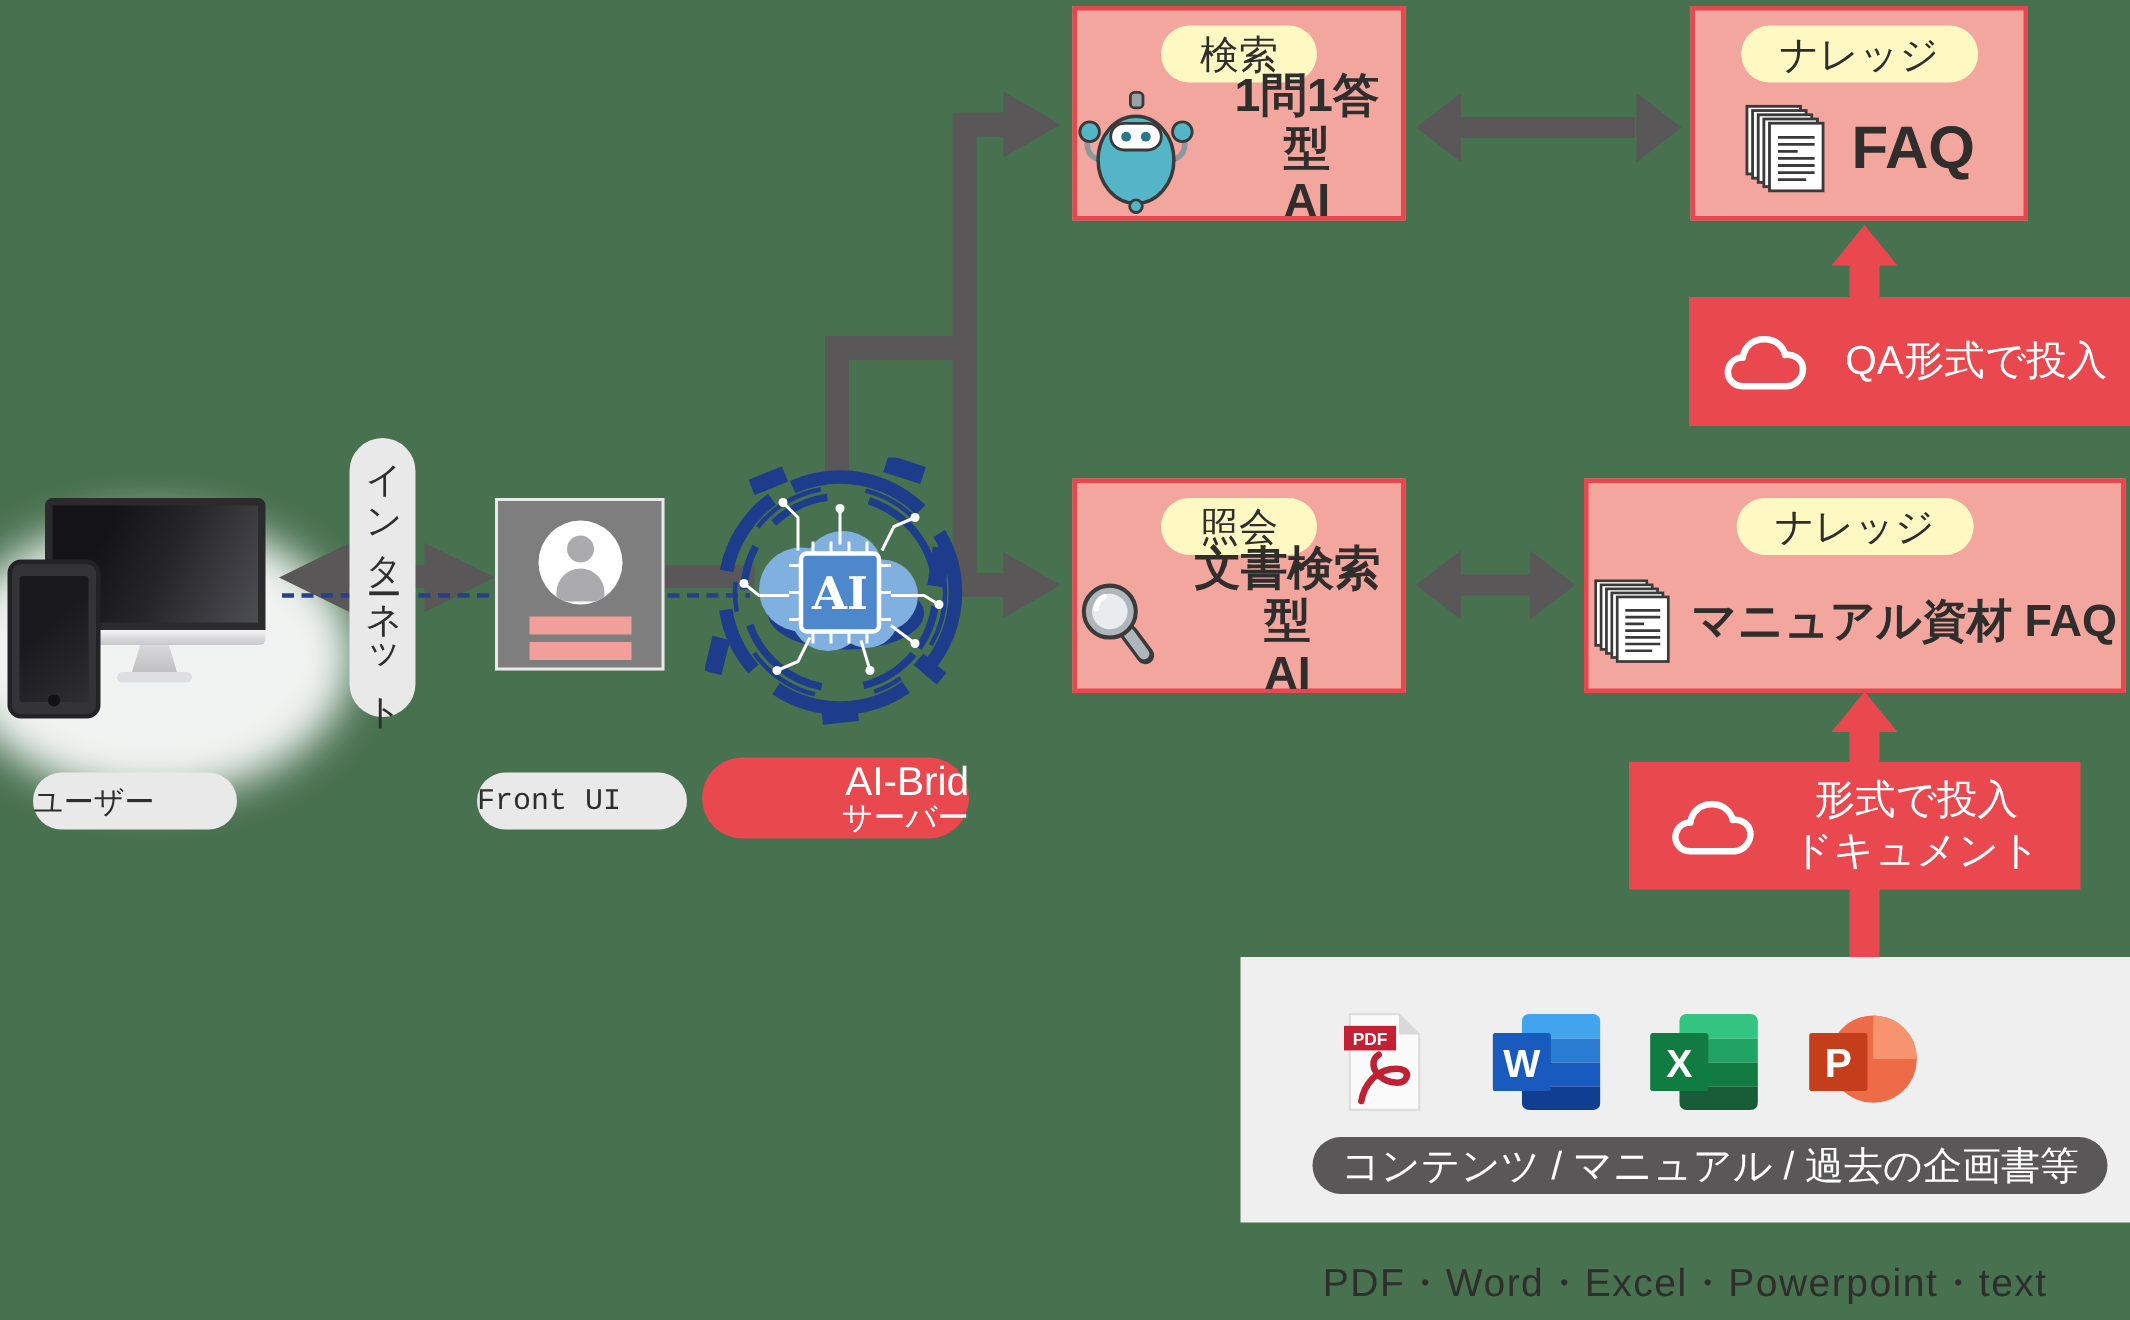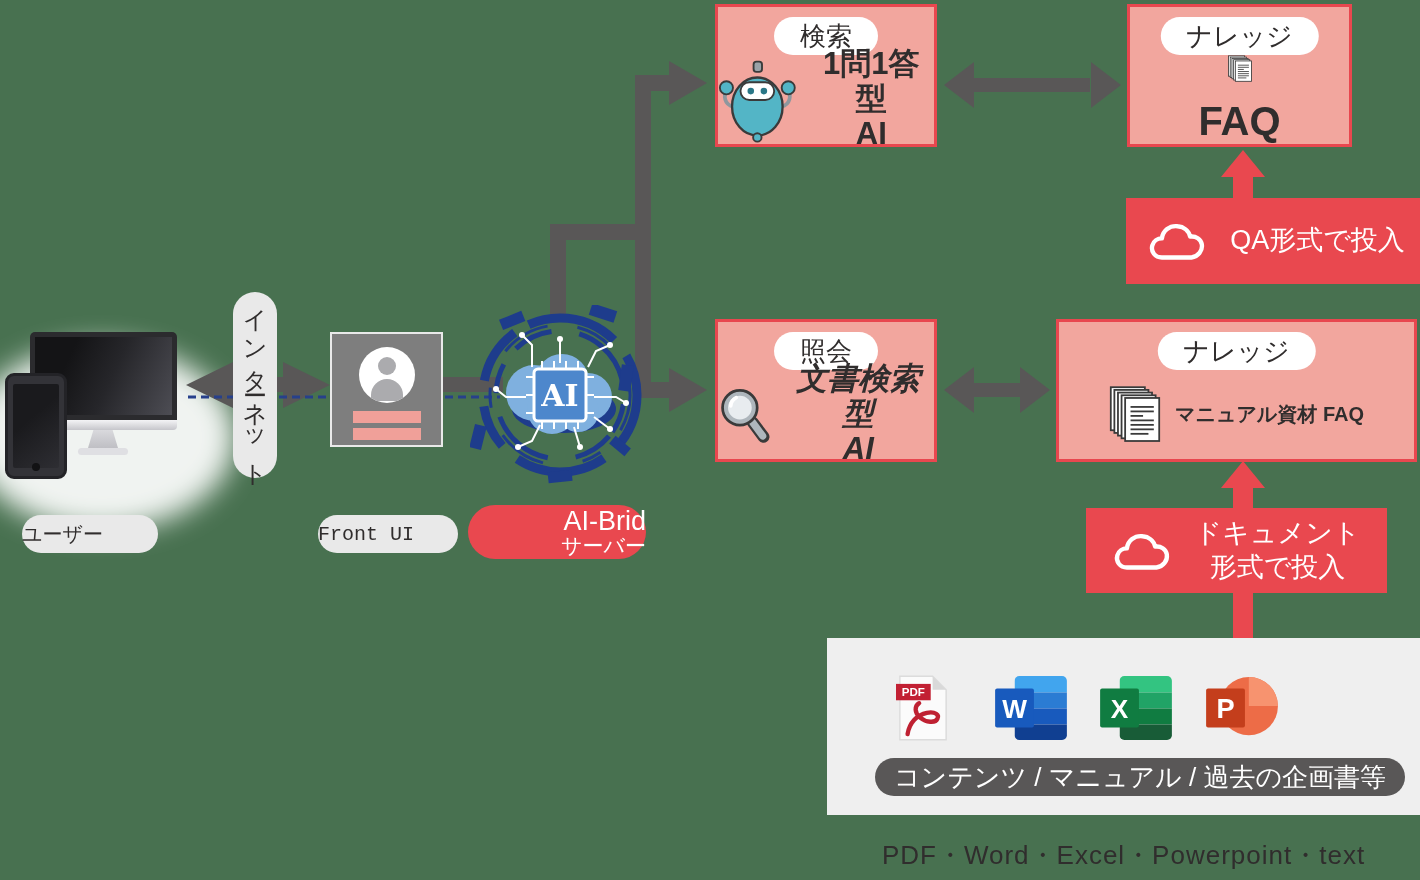--- a/index.html
+++ b/index.html
@@ -20,21 +20,21 @@
   }
   .abs{position:absolute;}
   
   .pill{
     background:var(--pill-gray);border-radius:22px;
     display:flex;align-items:center;justify-content:flex-start;
     font-size:20px;color:var(--ink);
   }
   .tag-pill{
     position:absolute;top:10px;left:50%;transform:translateX(-50%);
-    background:#ffffff;border-radius:20px;height:38px;
+    background:#fef9c3;border-radius:20px;height:38px;
     display:flex;align-items:center;justify-content:center;
     font-size:26px;color:var(--ink);white-space:nowrap;
     padding:0 26px;
   }
   
   .pinkbox{
     background:var(--pink);border:3px solid var(--red-border);
     box-sizing:border-box;
   }
   .pinkbox .content{
@@ -256,21 +256,21 @@
       <div>1問1答型</div>
       <div>AI</div>
     </div>
   </div>
 </div>
 
 <div class="abs pinkbox" style="left:1127px;top:4px;width:225px;height:143px;z-index:3;">
   <div class="tag-pill">
     <span>ナレッジ</span>
   </div>
-  <div class="content" style="gap:16px;flex-direction:column;">
+  <div class="content" style="gap:16px;">
     <svg width="56" height="62" viewBox="0 0 58 66">
       <g fill="#FFFFFF" stroke="#3A3A3A" stroke-width="2">
         <rect x="2" y="2" width="38" height="48"></rect>
         <rect x="6" y="5" width="38" height="48"></rect>
         <rect x="10" y="8" width="38" height="48"></rect>
         <rect x="14" y="11" width="38" height="48"></rect>
         <rect x="18" y="14" width="38" height="48"></rect>
       </g>
       <g stroke="#3A3A3A" stroke-width="2">
         <line x1="24" y1="24" x2="50" y2="24"></line>
@@ -290,21 +290,21 @@
   <svg width="66" height="46" viewBox="0 0 76 52">
     <path d="M16,45 C8,45 3,38 5,31 C6.5,26 11,23 16,23 C17,14 25,8 34,9 C41,9.5 47,14 48.5,21 C55,20 61,24 62,30 C63,37 58,44 50,45 Z" fill="none" stroke="#FFFFFF" stroke-width="5" stroke-linejoin="round"></path>
   </svg>
   <div class="lbl">QA形式で投入</div>
 </div>
 
 <div class="abs pinkbox" style="left:715px;top:319px;width:222px;height:143px;z-index:3;">
   <div class="tag-pill">
     <span>照会</span>
   </div>
-  <div class="content" style="gap:10px;font-style:italic;">
+  <div class="content" style="gap:10px;">
     <svg width="56" height="60" viewBox="0 0 60 64">
       <line x1="38" y1="40" x2="50" y2="56" stroke="#3A3A3A" stroke-width="13" stroke-linecap="round"></line>
       <line x1="38" y1="40" x2="49" y2="55" stroke="#AEB6BC" stroke-width="8" stroke-linecap="round"></line>
       <circle cx="24" cy="24" r="19" fill="#AEB6BC" stroke="#3A3A3A" stroke-width="3"></circle>
       <circle cx="24" cy="24" r="13" fill="#E8ECEF"></circle>
       <path d="M14,22 A11,11 0 0 1 20,13" fill="none" stroke="#FFFFFF" stroke-width="4" stroke-linecap="round"></path>
     </svg>
     <div class="box-title">
       <div>文書検索型</div>
       <div>AI</div>
@@ -328,31 +328,31 @@
       <g stroke="#3A3A3A" stroke-width="2">
         <line x1="24" y1="24" x2="50" y2="24"></line>
           <line x1="24" y1="29" x2="50" y2="29"></line>
         <line x1="24" y1="34" x2="38" y2="34"></line>
           <line x1="24" y1="39" x2="50" y2="39"></line>
         <line x1="24" y1="44" x2="50" y2="44"></line>
           <line x1="24" y1="49" x2="50" y2="49"></line>
         <line x1="24" y1="54" x2="44" y2="54"></line>
       </g>
     </svg>
-    <div class="box-title" style="font-size:20px;">マニュアル資材 FAQ</div>
+    <div class="box-title" style="font-size:30px;">マニュアル資材 FAQ</div>
   </div>
 </div>
 
 <div class="abs redbox" style="left:1086px;top:508px;width:301px;height:85px;z-index:3;">
   <svg width="66" height="46" viewBox="0 0 76 52">
     <path d="M16,45 C8,45 3,38 5,31 C6.5,26 11,23 16,23 C17,14 25,8 34,9 C41,9.5 47,14 48.5,21 C55,20 61,24 62,30 C63,37 58,44 50,45 Z" fill="none" stroke="#FFFFFF" stroke-width="5" stroke-linejoin="round"></path>
   </svg>
   <div class="lbl">
+    <div>形式で投入</div>
     <div>ドキュメント</div>
-    <div>形式で投入</div>
   </div>
 </div>
 
 <div class="abs files-panel" style="left:827px;top:638px;width:593px;height:177px;z-index:3;">
 
   <svg class="abs" style="left:69px;top:35px;" width="54" height="70" viewBox="0 0 56 70">
     <path d="M4,2 H38 L52,16 V68 H4 Z" fill="#FBFBFB" stroke="#DCDCDC" stroke-width="1.5"></path>
     <path d="M38,2 L52,16 H38 Z" fill="#D9D9D9"></path>
     <rect x="0" y="10" width="36" height="17" fill="#C22033"></rect>
     <text x="18" y="23" text-anchor="middle" font-size="12" font-weight="bold" fill="#FFFFFF">PDF</text>

